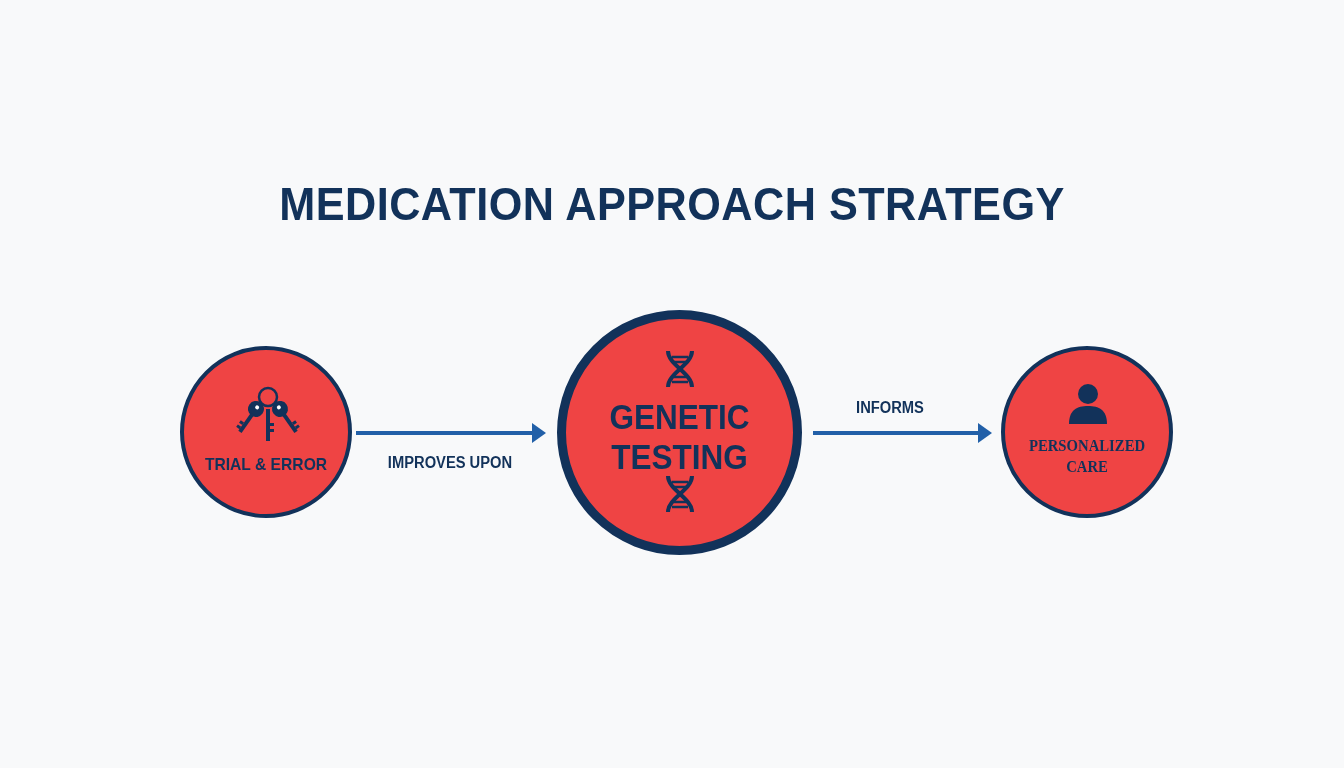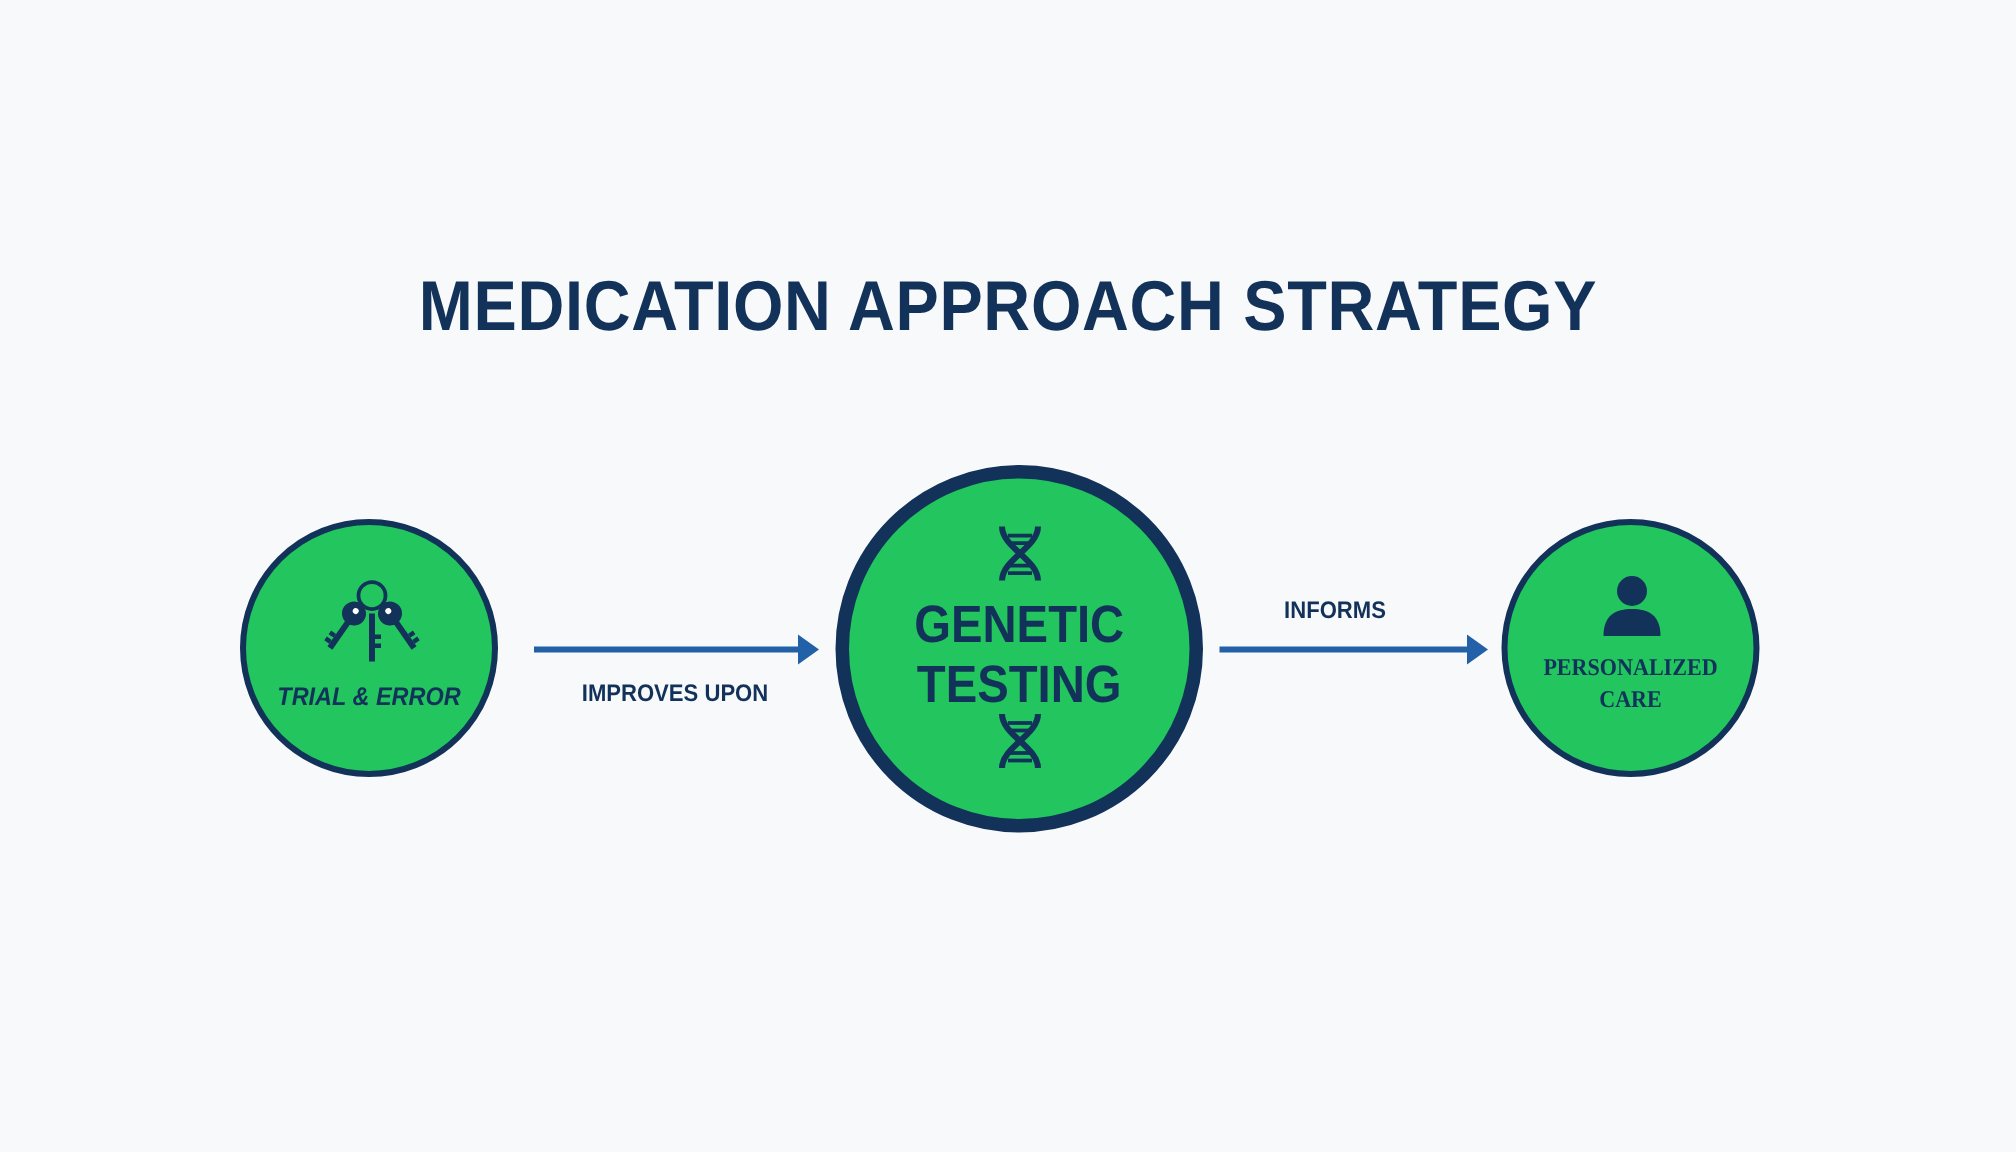--- a/index.html
+++ b/index.html
@@ -26,28 +26,27 @@
       letter-spacing: 0.5px;
       color: #12325a;
       transform: scaleX(0.92);
       transform-origin: 672px 0;
     }
     .node {
       position: absolute;
       border-radius: 50%;
       border-style: solid;
       border-color: #12325a;
-      background: #22c55e;
+      background: #ef4444;
       box-sizing: border-box;
     }
     .node-trial {
-      left: 160px; top: 346px;
+      left: 180px; top: 346px;
       width: 172px; height: 172px;
       border-width: 4px;
-      font-style: italic;
     }
     .node-genetic {
       left: 557px; top: 310px;
       width: 245px; height: 245px;
       border-width: 9px;
     }
     .node-care {
       left: 1001px; top: 346px;
       width: 172px; height: 172px;
       border-width: 4px;

